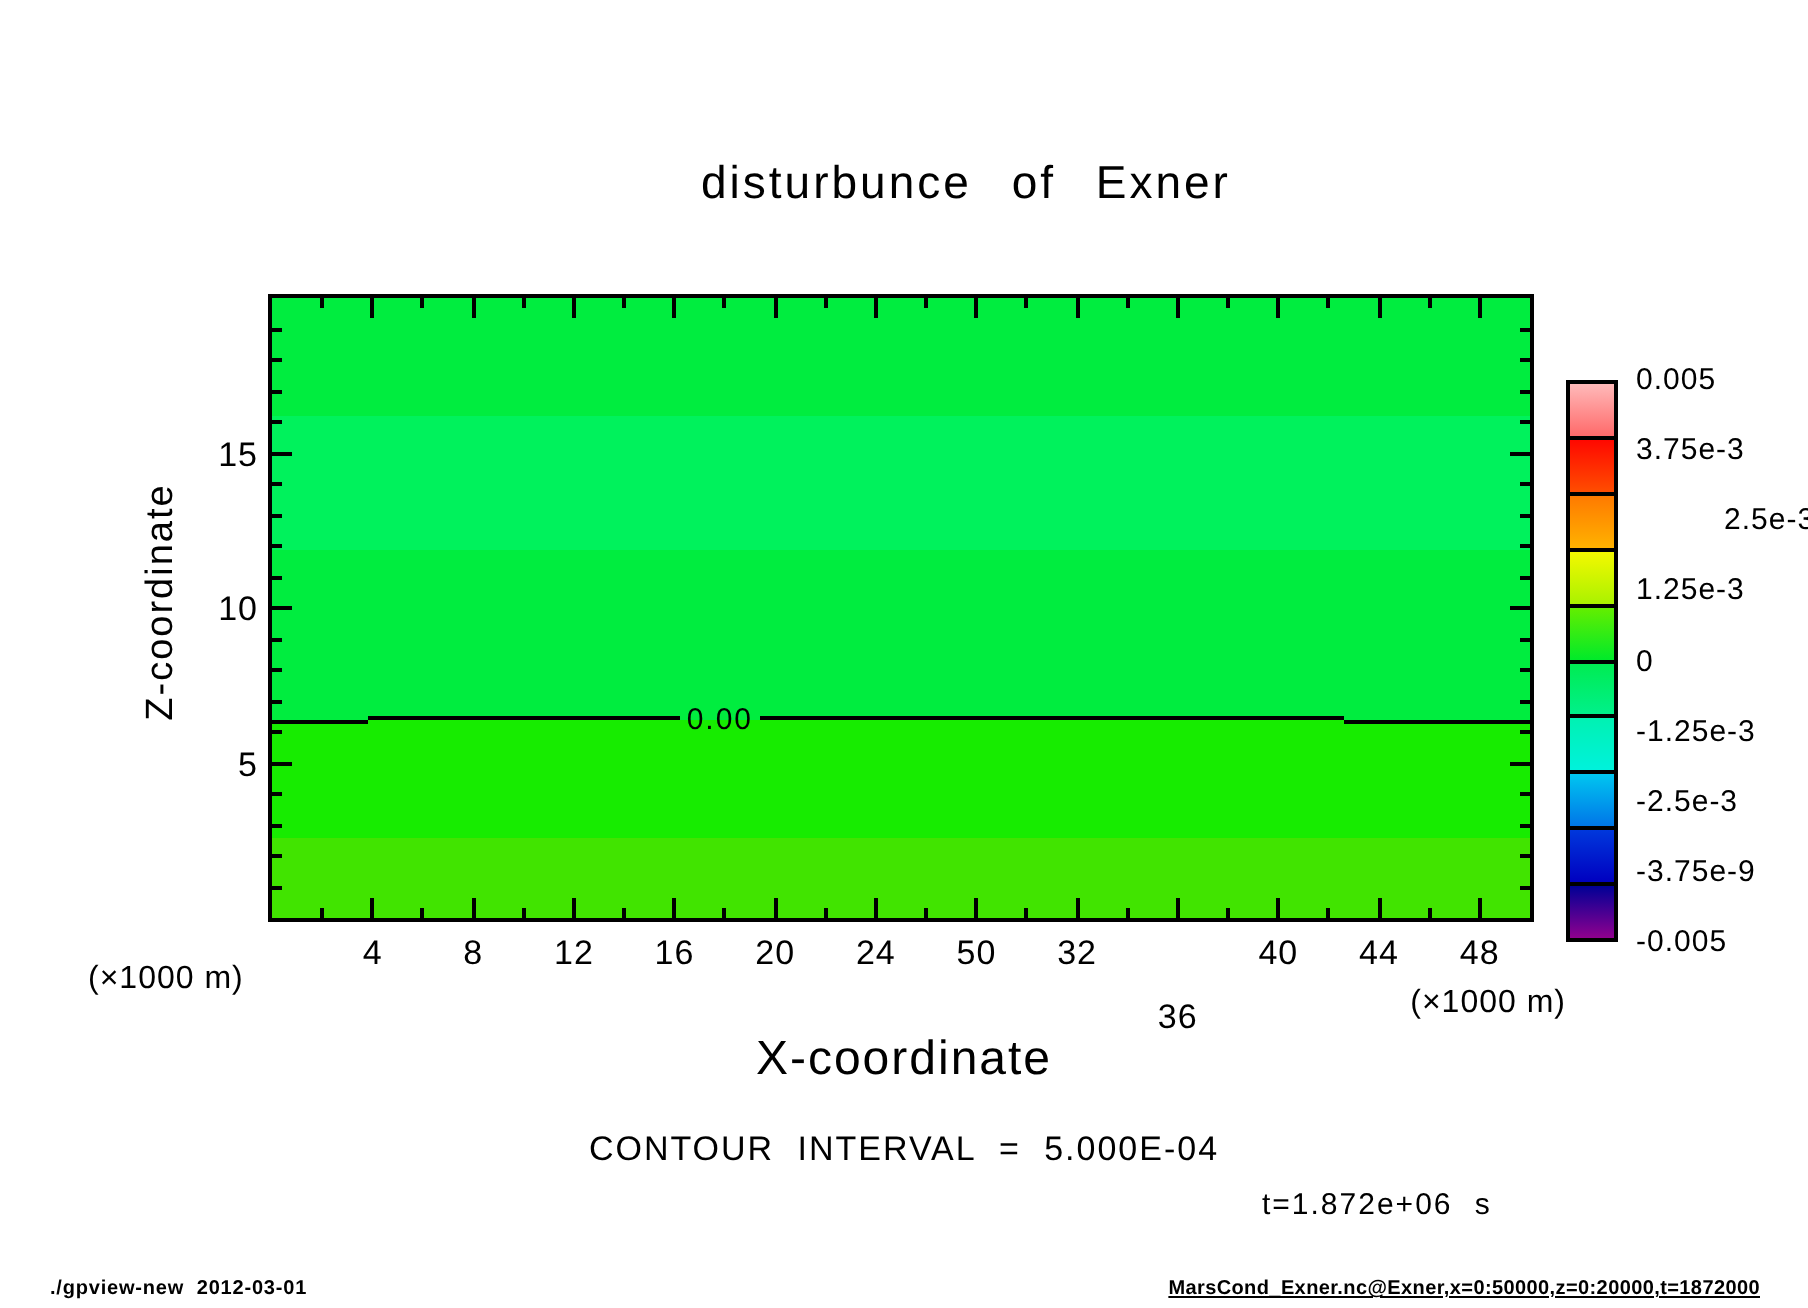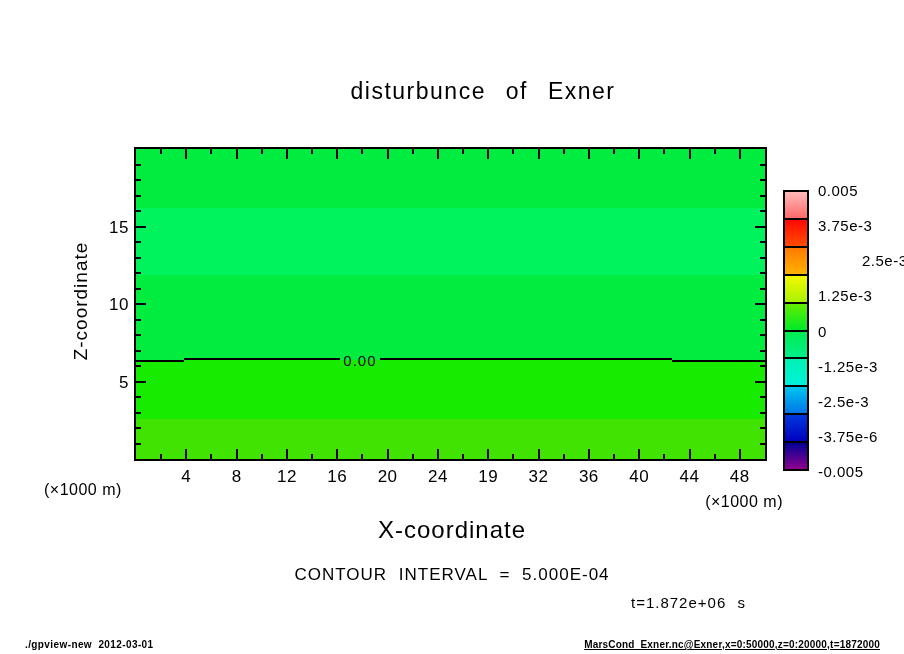--- a/index.html
+++ b/index.html
@@ -191,37 +191,37 @@
     <div class="cbar-seg" style="background: linear-gradient(rgb(0, 0, 150), rgb(144, 0, 142));"></div>
   </div>
 <div class="abs cbar-labels">
     <div class="cbar-lab" style="top: 0%;">0.005</div>
     <div class="cbar-lab" style="top: 12.5%;">3.75e-3</div>
     <div class="cbar-lab" style="top: 25%; margin-left: 44px;">2.5e-3</div>
     <div class="cbar-lab" style="top: 37.5%;">1.25e-3</div>
     <div class="cbar-lab" style="top: 50%;">0</div>
     <div class="cbar-lab" style="top: 62.5%;">-1.25e-3</div>
     <div class="cbar-lab" style="top: 75%;">-2.5e-3</div>
-    <div class="cbar-lab" style="top: 87.5%;">-3.75e-6</div>
+    <div class="cbar-lab" style="top: 87.5%;">-3.75e-9</div>
     <div class="cbar-lab" style="top: 100%;">-0.005</div>
   </div>
 
 <div class="abs contour-interval">CONTOUR INTERVAL = 5.000E-04</div>
 <div class="abs time-anno">t=1.872e+06 s</div>
 
 <div class="abs footer-left">./gpview-new  2012-03-01</div>
 <div class="abs footer-right">MarsCond_Exner.nc@Exner,x=0:50000,z=0:20000,t=1872000</div>
 
 <div class="xlab" style="left: 186.32px;">4</div>
 <div class="xlab" style="left: 236.64px;">8</div>
 <div class="xlab" style="left: 286.96px;">12</div>
 <div class="xlab" style="left: 337.28px;">16</div>
 <div class="xlab" style="left: 387.6px;">20</div>
 <div class="xlab" style="left: 437.92px;">24</div>
-<div class="xlab" style="left: 488.24px;">19</div>
+<div class="xlab" style="left: 488.24px;">50</div>
 <div class="xlab" style="left: 538.56px;">32</div>
-<div class="xlab" style="left: 588.88px;">36</div>
+<div class="xlab" style="left: 588.88px; margin-top: 32px;">36</div>
 <div class="xlab" style="left: 639.2px;">40</div>
 <div class="xlab" style="left: 689.52px;">44</div>
 <div class="xlab" style="left: 739.84px;">48</div>
 <div class="ylab" style="top: 372.5px;">5</div>
 <div class="ylab" style="top: 295px;">10</div>
 <div class="ylab" style="top: 217.5px;">15</div>
 
 </body></html>

